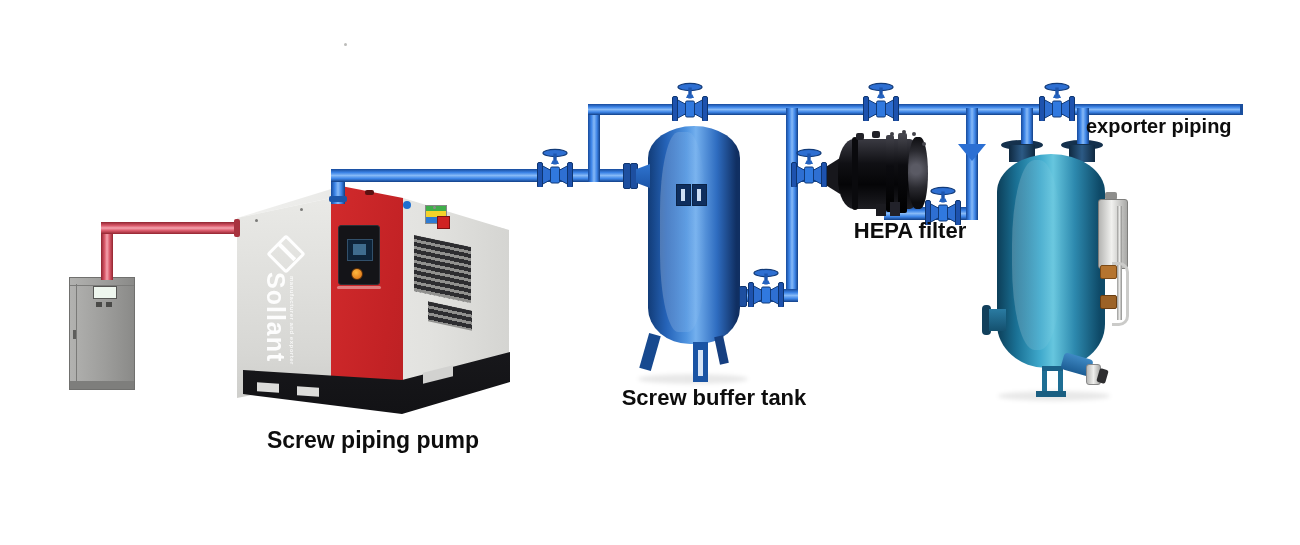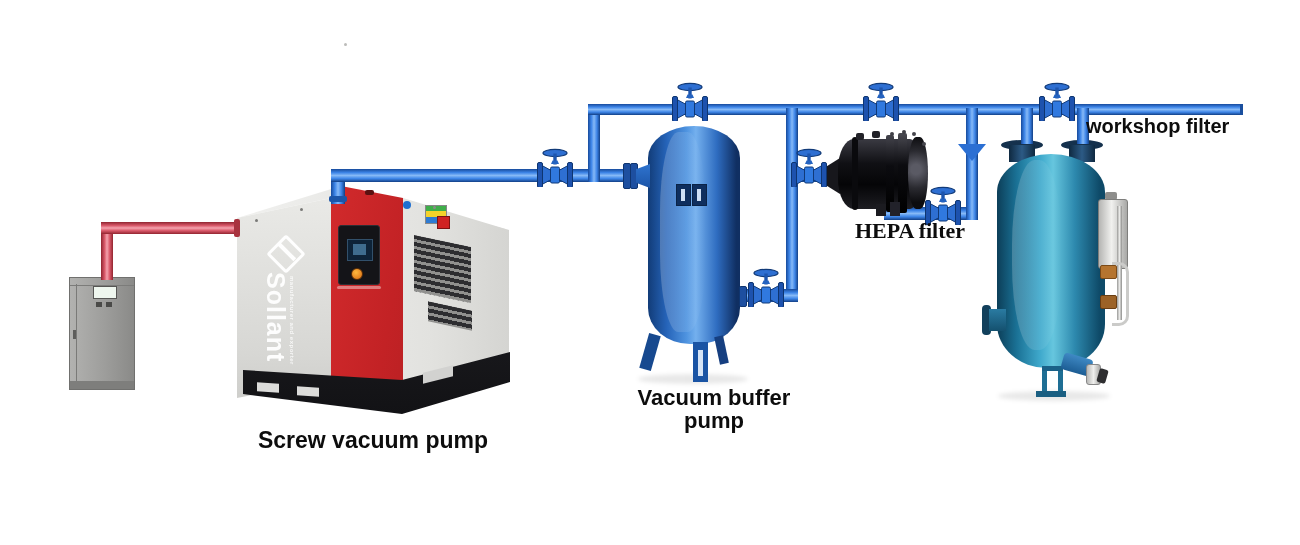--- a/index.html
+++ b/index.html
@@ -220,19 +220,19 @@
   <svg class="valve" style="left:787px;top:147px;" viewBox="0 0 44 40">
       <use href="#gatevalve"></use>
     </svg>
   <svg class="valve" style="left:921px;top:185px;" viewBox="0 0 44 40">
       <use href="#gatevalve"></use>
     </svg>
   <svg class="valve" style="left:744px;top:267px;" viewBox="0 0 44 40">
       <use href="#gatevalve"></use>
     </svg>
 
-  <div class="lbl" style="left:237px;top:428px;width:272px;font-size:23px;">Screw vacuum pump</div>
-  <div class="lbl" style="left:608px;top:386px;width:212px;font-size:22px;">Vacuum buffer pump</div>
-  <div class="lbl" style="left:848px;top:219px;width:124px;font-size:22px;font-family:Liberation Serif, serif;">HEPA filter</div>
-  <div class="lbl" style="left:1086px;top:116px;width:168px;font-size:20px;text-align:left;">workshop filter</div>
+  <div class="lbl" style="left:237px;top:428px;width:272px;font-size:23px;">Screw piping pump</div>
+  <div class="lbl" style="left:608px;top:386px;width:212px;font-size:22px;">Screw buffer tank</div>
+  <div class="lbl" style="left:848px;top:219px;width:124px;font-size:22px;">HEPA filter</div>
+  <div class="lbl" style="left:1086px;top:116px;width:168px;font-size:20px;text-align:left;">exporter piping</div>
 
   <div class="abs" style="left:344px;top:43px;width:3px;height:3px;border-radius:50%;background:#bcbcba;"></div>
 </div>
 
 </body></html>

